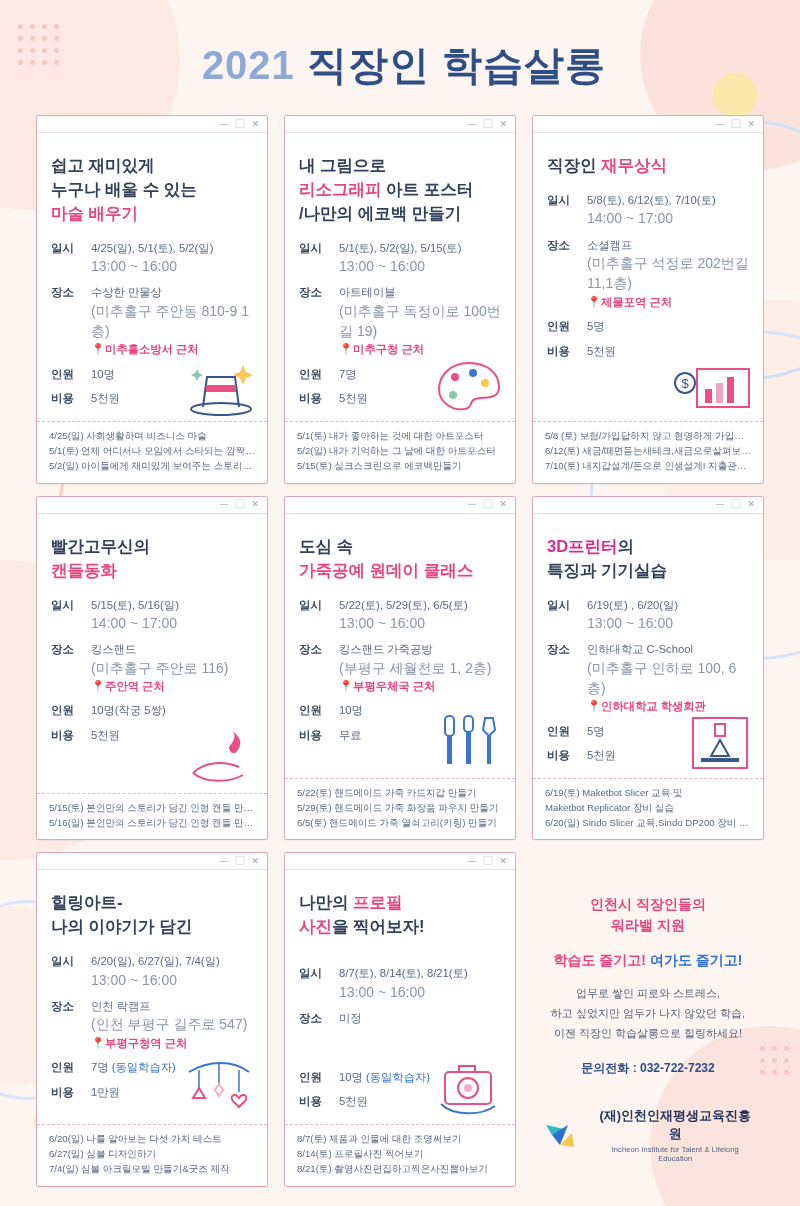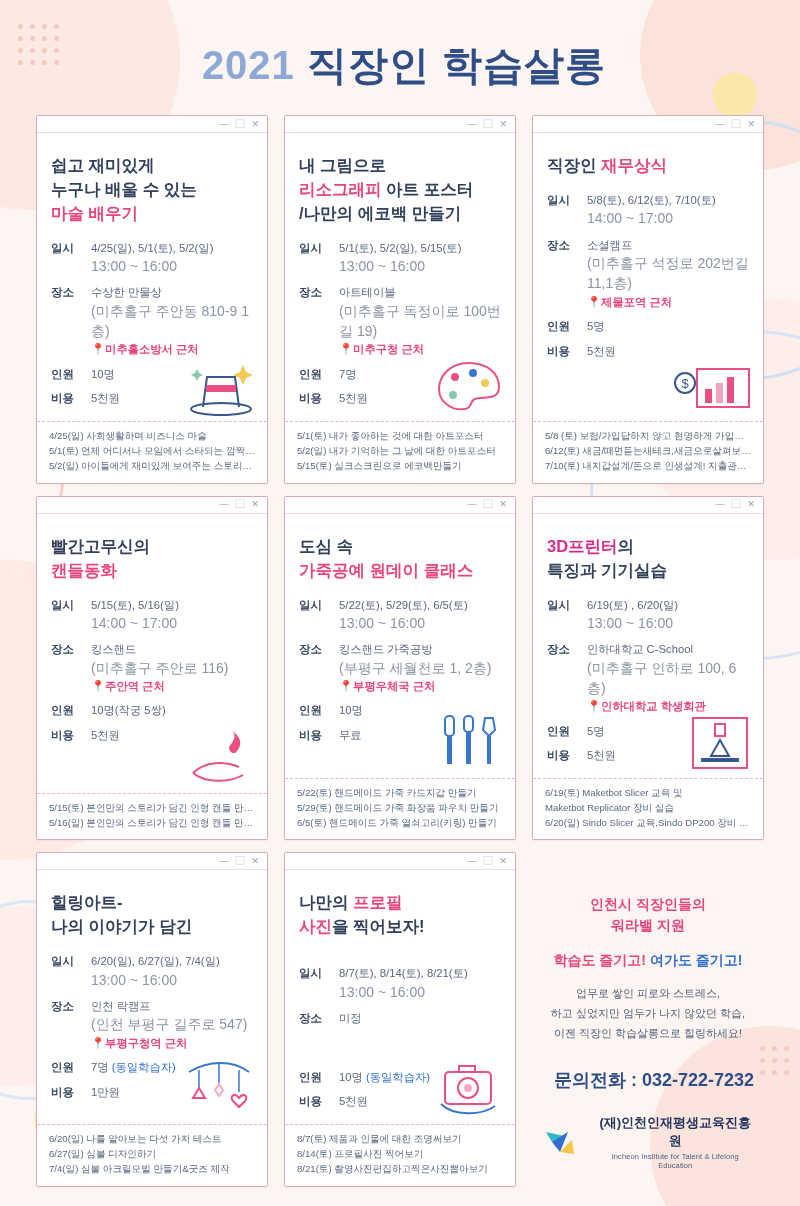--- a/index.html
+++ b/index.html
@@ -96,23 +96,23 @@
   .promo {
     position:relative; z-index:3;
     padding: 26px 10px 0 10px;
     text-align:center;
   }
   .promo h2 { margin:16px; font-size:14px; line-height:1.5; color:#2f4d87; font-weight:bold; }
   .promo h2 .pk { color:#e8457f; }
   .promo .sub { margin-top:14px; font-size:14px; font-weight:bold; color:#e8457f; }
   .promo .sub .b { color:#2f6fd0; }
   .promo p { margin:14px 0 0 0; font-size:11px; line-height:1.8; color:#55617a; }
-  .promo .tel { margin-top:24px; font-size:18px; font-weight:bold; color:#2f4d87;text-align:right; }
-
-  .logo { display:flex; align-items:center; justify-content:center; gap:22px; margin-top:22px;}
+  .promo .tel { margin-top:16px; font-size:12px; font-weight:bold; color:#2f4d87; }
+
+  .logo { display:flex; align-items:center; justify-content:center; gap:22px; margin-top:30px;}
   .logo-txt .l1 { font-size:13px; font-weight:bold; color:#22355c; }
   .logo-txt .l2 { font-size:7.5px; color:#51607f; letter-spacing:.1px; margin-top:2px;}
 </style>
 </head>
 <body>
 
 <div class="bg">
   <div class="blob b1"></div>
   <div class="blob b2"></div>
   <div class="blob b3"></div>

